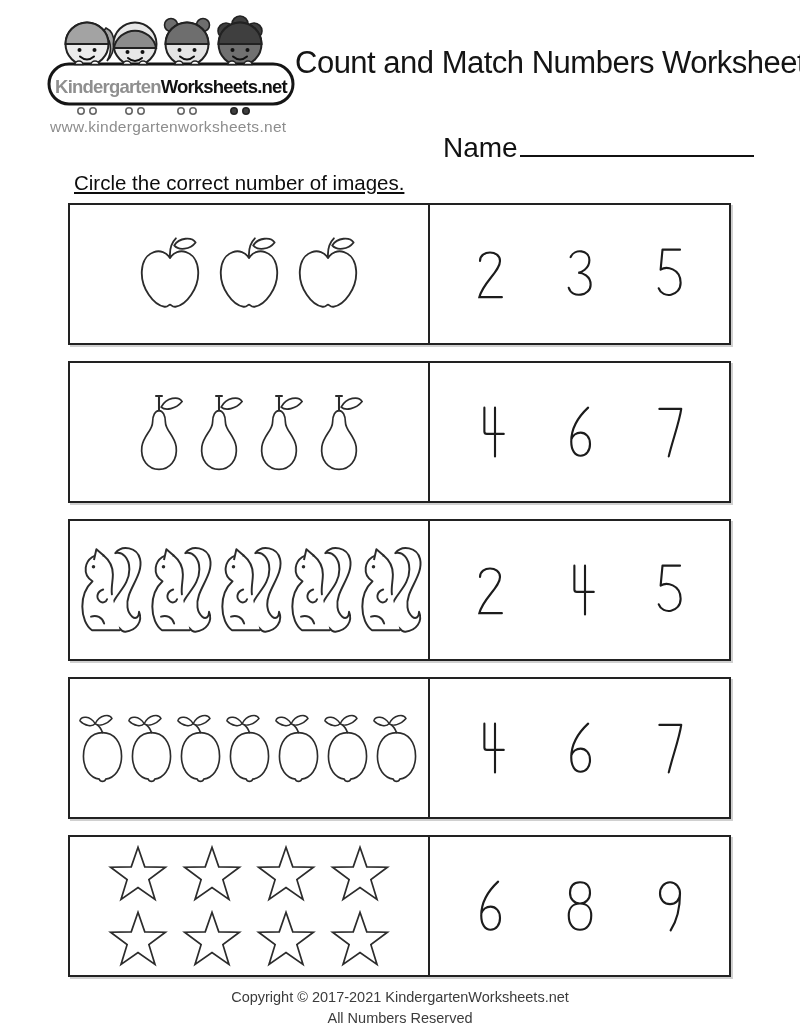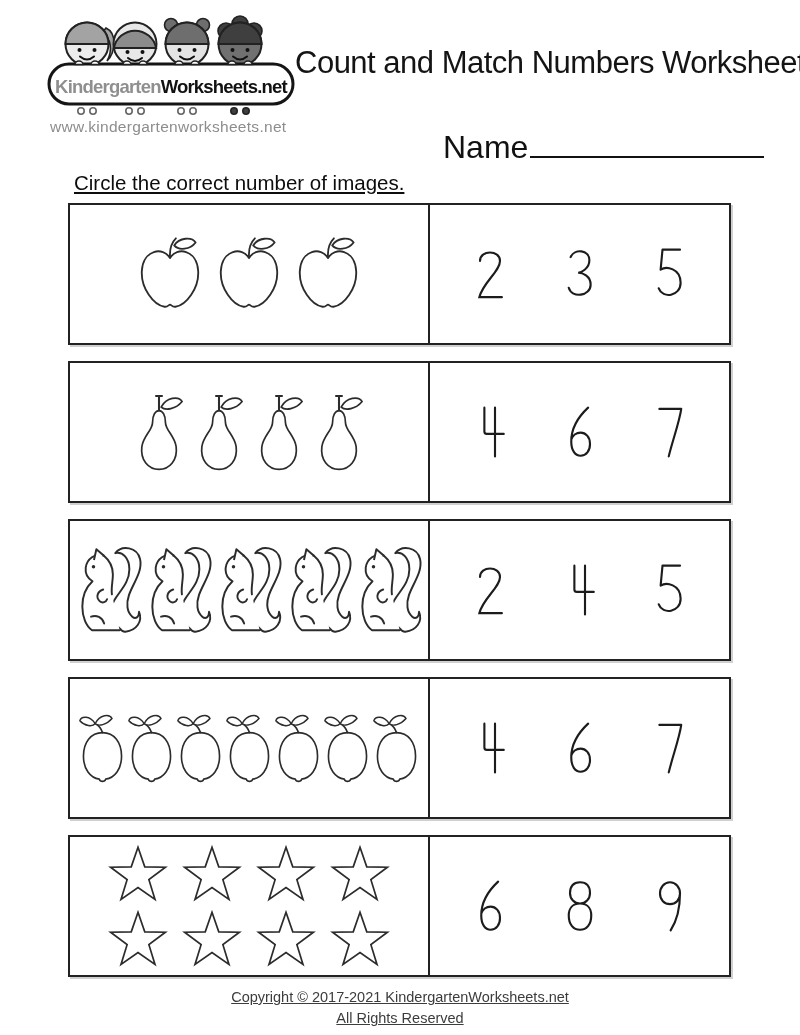--- a/index.html
+++ b/index.html
@@ -13,21 +13,21 @@
   .logo-svg { position:absolute; left:46px; top:12px; }
   .site-url {
     position:absolute; left:50px; top:118px;
     font-size:15.5px; color:#8d8d8d; letter-spacing:0.3px;text-align:center;
   }
   .page-title {
     position:absolute; left:295px; top:45px; width:490px;
     text-align:center; font-size:31px; font-weight:300;
     letter-spacing:-0.5px; color:#141414; white-space:nowrap;
   }
-  .name-row { position:absolute; left:443px; top:129px; font-size:32px; color:#111; }
+  .name-row { position:absolute; left:443px; top:129px; font-size:28px; color:#111; }
   .name-line {
     display:inline-block; width:234px; height:26px;
     border-bottom:2.5px solid #111; margin-left:2px;
   }
   .instruction { position:absolute; left:74px; top:171px; font-size:20.5px; color:#0d0d0d;text-decoration:underline; }
 
   
   .sheet { position:absolute; left:68px; top:203px; width:663px; }
   .ws-row {
     box-sizing:border-box; display:flex; height:142px; margin-bottom:16px;
@@ -52,21 +52,21 @@
 
   .numbers-cell {
     flex:1; border-left:2px solid #222;
     display:flex; align-items:center; justify-content:center; gap:52px;
   }
   .digit { width:38px; height:60px; display:block; cursor:pointer; }
 
   
   .footer {
     position:absolute; left:0; right:0; top:987px; text-align:center;
-    font-size:14.5px; color:#3c3c3c; line-height:1.45;text-decoration:underline;
+    font-size:14.5px; color:#3c3c3c; line-height:1.45;
   }
 </style>
 </head>
 <body>
 
 <svg aria-hidden="true" style="position:absolute;width:0;height:0;overflow:hidden">
   <defs>
     <symbol id="icon-apple" viewBox="0 0 90 100">
       <path d="M45 31 C37 17 13 21 11.5 46 C10 67 26 87.5 38.5 89 C42.5 89.5 43.5 86.5 45 86.5 C46.5 86.5 47.5 89.5 51.5 89 C64 87.5 80 67 78.5 46 C77 21 53 17 45 31 Z" fill="#fff" stroke="#2c2c2c" stroke-width="2.2" stroke-linejoin="round"></path>
       <path d="M45 29 C44.5 20 46.5 13 52 7.5" fill="none" stroke="#2c2c2c" stroke-width="2.2" stroke-linecap="round"></path>
@@ -355,14 +355,14 @@
         </svg>
         <svg class="digit" role="img" aria-label="9">
           <use href="#glyph-9" xlink:href="#glyph-9"></use>
         </svg>
       </div>
     </div>
   </div>
 
 <div class="footer">
   <div>Copyright © 2017-2021 KindergartenWorksheets.net</div>
-  <div>All Rights Reserved</div>
+  <div>All Numbers Reserved</div>
 </div>
 
 </body></html>

